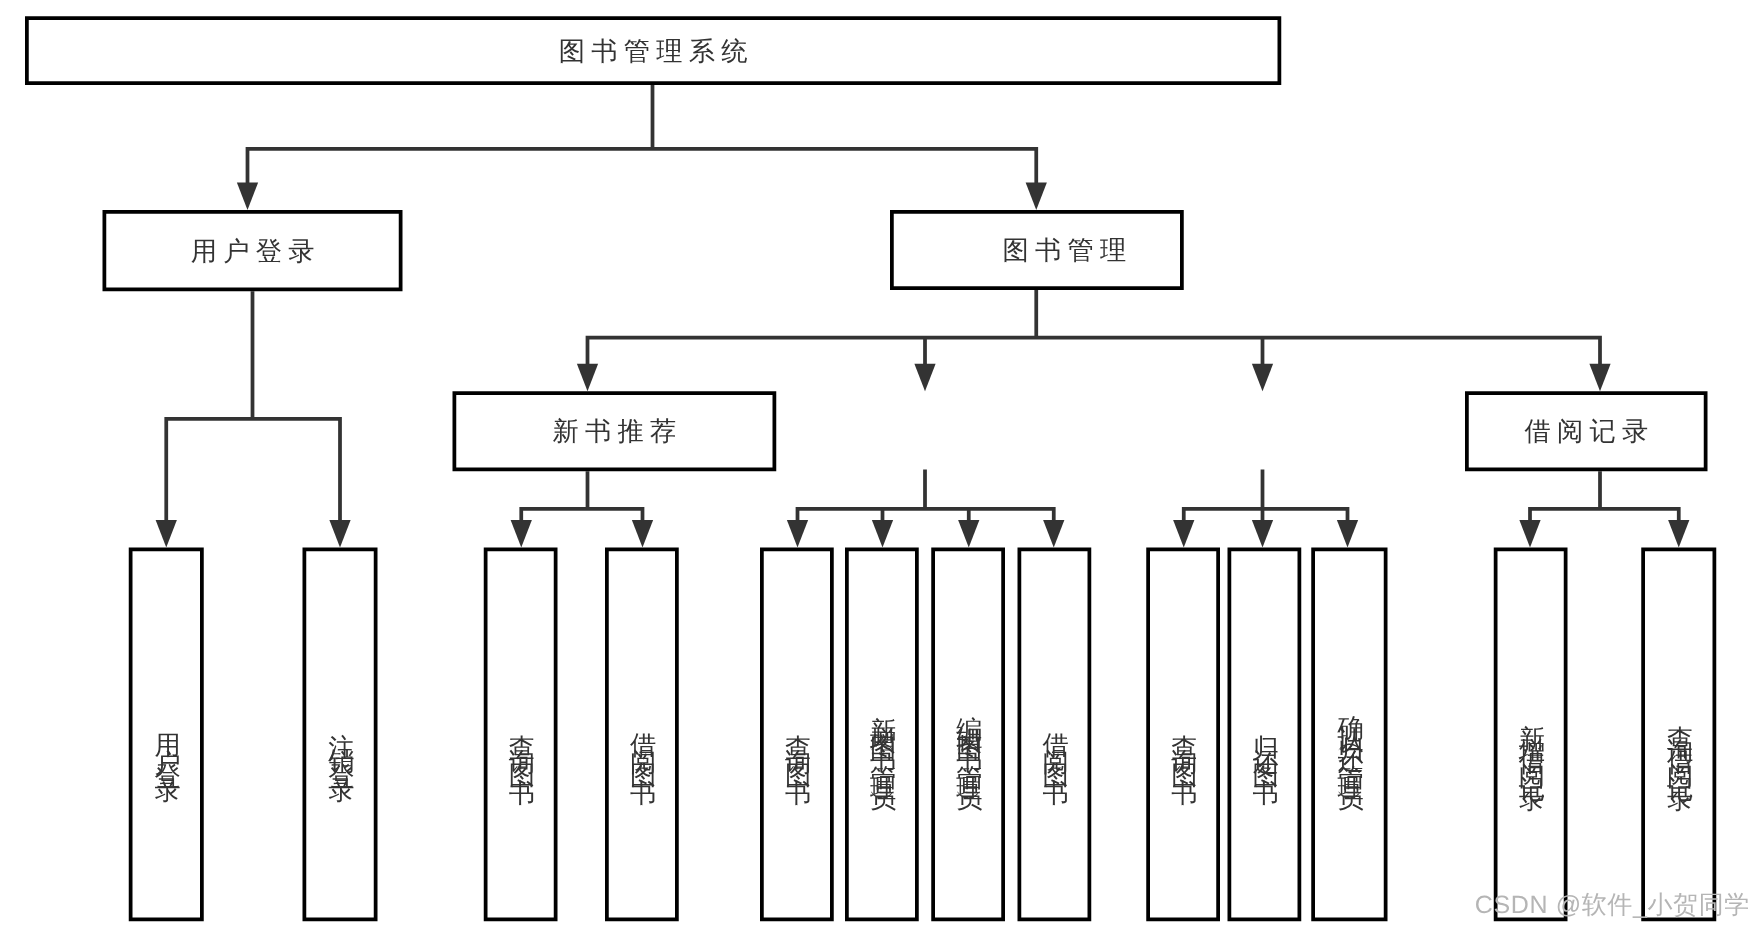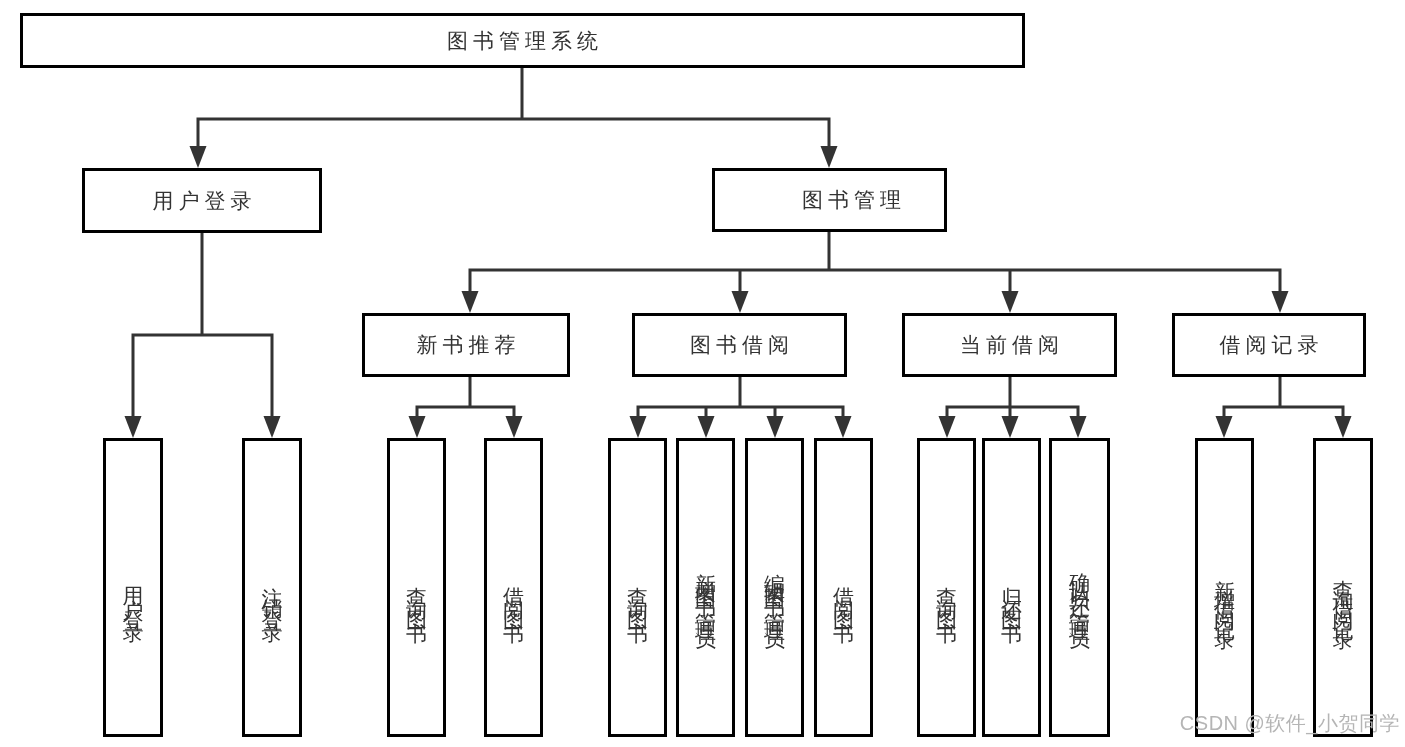--- a/index.html
+++ b/index.html
@@ -94,28 +94,22 @@
     <span class="hlabel">图书管理系统</span>
   </div>
 
   <div class="node" style="left:82px;top:168px;width:240px;height:65px;">
     <span class="hlabel">用户登录</span>
   </div>
   <div class="node" style="left:712px;top:168px;width:235px;height:64px;padding-left:44px;">
     <span class="hlabel">图书管理</span>
   </div>
 
-  <div class="node" style="left:362px;top:313px;width:208px;height:64px;">
+  <div class="node" style="left:362px;top:313px;width:259px;height:64px;">
     <span class="hlabel">新书推荐</span>
-  </div>
-  <div class="node" style="left:632px;top:313px;width:215px;height:64px;">
-    <span class="hlabel">图书借阅</span>
-  </div>
-  <div class="node" style="left:902px;top:313px;width:215px;height:64px;">
-    <span class="hlabel">当前借阅</span>
   </div>
   <div class="node" style="left:1172px;top:313px;width:194px;height:64px;">
     <span class="hlabel">借阅记录</span>
   </div>
 
   <div class="node" style="left:103px;top:438px;width:60px;height:299px;">
     <span class="vlabel ls4">用户登录</span>
   </div>
   <div class="node" style="left:242px;top:438px;width:60px;height:299px;">
     <span class="vlabel ls4">注销登录</span>

